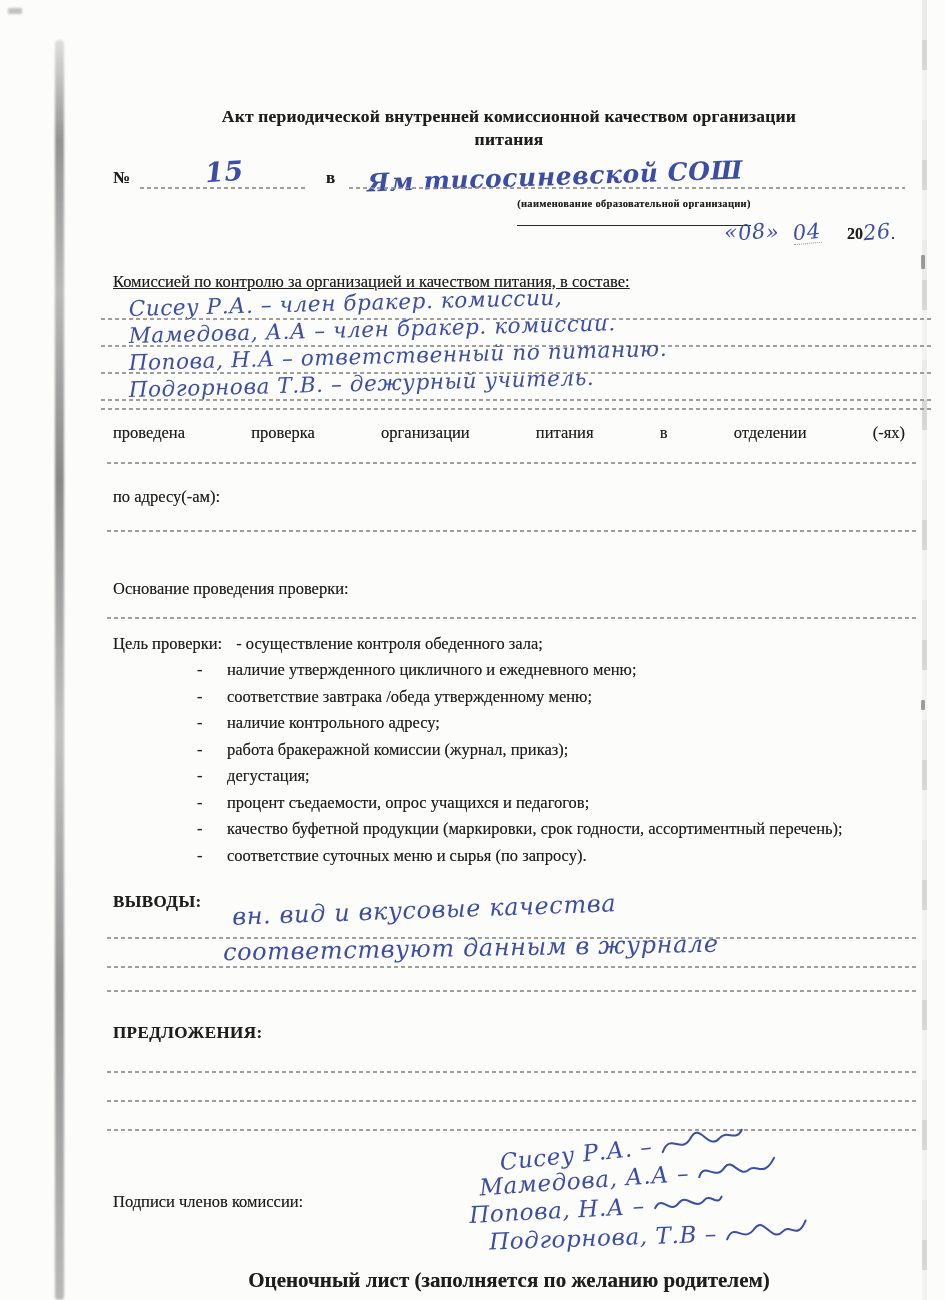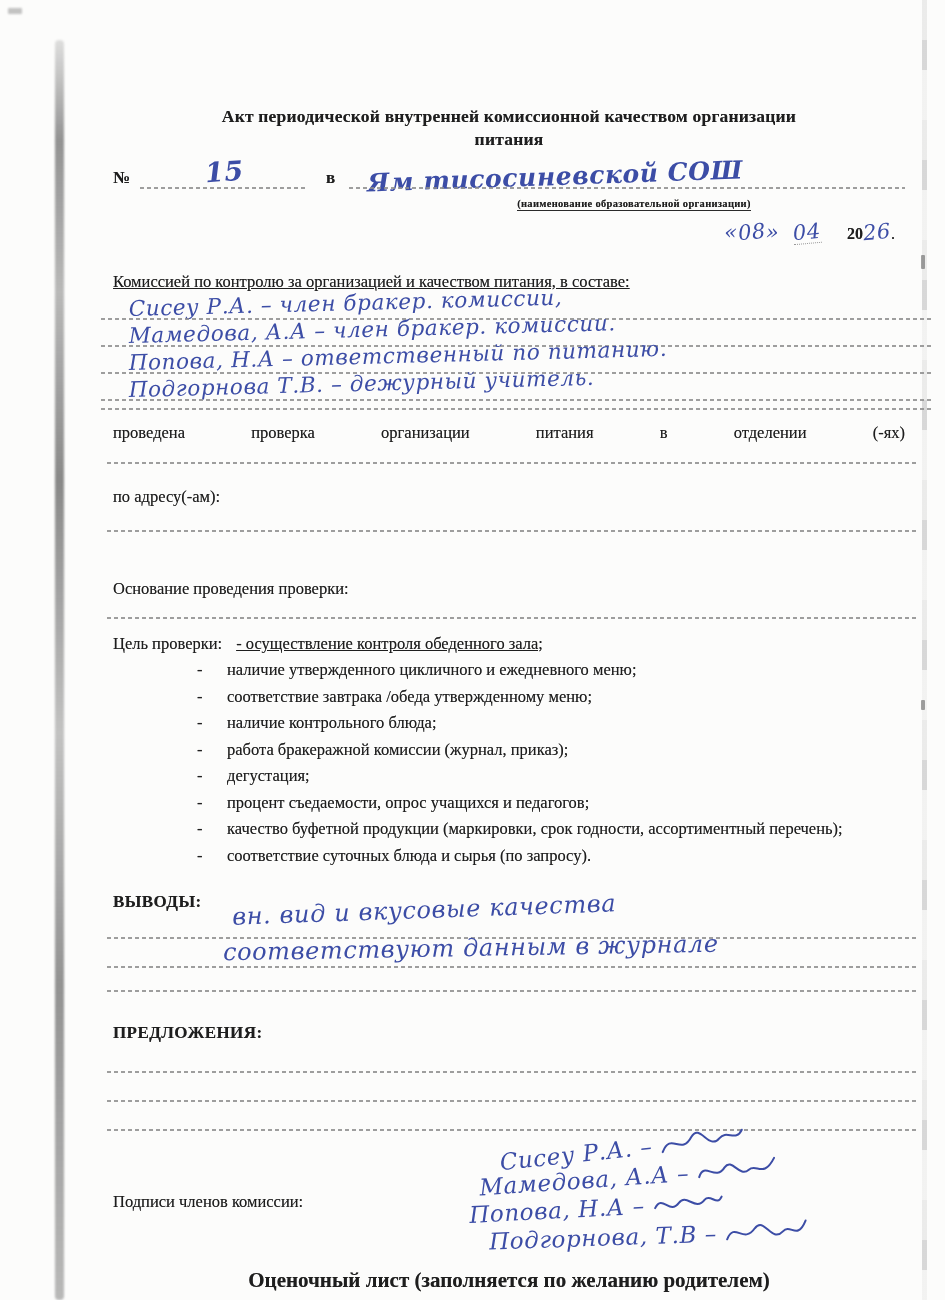--- a/index.html
+++ b/index.html
@@ -67,21 +67,21 @@
   .in-label{margin-left:18px;}
   .org-slot{flex:1;margin-left:14px;position:relative;}
   .org-slot .hw{font-size:25px;display:inline-block;transform:rotate(-2deg);position:relative;top:4px;left:18px;}
   .slot-rule{height:2px;background:repeating-linear-gradient(90deg,#8d8d8d 0 4px, rgba(0,0,0,0) 4px 7px);opacity:.85;}
 
   .org-caption{
     margin-top:4px;text-align:center;padding-left:250px;
     font-family:"Liberation Serif",serif;
     font-weight:bold;font-size:10.5px;letter-spacing:.3px;
   }
-  .org-caption span{border-bottom:1px solid #2a2a2a;padding-bottom:1px;font-family:Liberation Serif, serif;}
+  .org-caption span{border-bottom:1px solid #2a2a2a;padding-bottom:16px;font-family:Liberation Serif, serif;}
 
   .date-row{margin-top:6px;text-align:right;padding-right:10px;font-size:16px;}
   .date-row .hw{font-size:21px;}
   .date-day,.date-month,.date-year{display:inline-block;transform:rotate(-5deg);}
   .date-quote{color:#3c4da6;font-family:"DejaVu Serif",serif;font-style:italic;}
   .date-month{margin:0 26px 0 14px;border-bottom:1px dotted #999;}
   .date-century{font-weight:bold;}
 
   .intro{margin-top:26px;text-decoration:underline;}
 
@@ -91,21 +91,21 @@
   .blank-rule-row{position:relative;height:9px;}
   .blank-rule-row .rule{position:absolute;left:-6px;right:-14px;bottom:0;}
 
   .justified{text-align:justify;text-align-last:justify;margin-top:12px;}
 
   .addr-label{margin-top:22px;}
   .basis-label{margin-top:46px;}
 
   .goal-row{margin-top:14px;display:flex;}
   .goal-label{white-space:nowrap;}
-  .goal-first{margin-left:14px;text-decoration:underline;}
+  .goal-first{margin-left:14px;}
 
   ul.goals{list-style:none;margin:2px 0 0 0;padding:0 0 0 84px;}
   ul.goals li{display:flex;line-height:26.5px;}
   ul.goals .marker{width:30px;flex:0 0 30px;}
   ul.goals .gtext{flex:1;text-align:justify;padding-right:4px;}
 
   .conclusions{margin-top:22px;position:relative;}
   .concl-row1{display:flex;align-items:flex-start;height:46px;}
   .concl-label{font-weight:bold;font-size:17px;letter-spacing:.4px;}
   .concl-hw1{margin-left:30px;font-size:24px;transform:rotate(-2deg);position:relative;top:8px;}
@@ -211,41 +211,41 @@
       <li>
           <span class="marker">-</span>
           <span class="gtext">наличие утвержденного цикличного и ежедневного меню;</span>
         </li>
       <li>
           <span class="marker">-</span>
           <span class="gtext">соответствие завтрака /обеда утвержденному меню;</span>
         </li>
       <li>
           <span class="marker">-</span>
-          <span class="gtext">наличие контрольного блюда;</span>
+          <span class="gtext">наличие контрольного адресу;</span>
         </li>
       <li>
           <span class="marker">-</span>
           <span class="gtext">работа бракеражной комиссии (журнал, приказ);</span>
         </li>
       <li>
           <span class="marker">-</span>
           <span class="gtext">дегустация;</span>
         </li>
       <li>
           <span class="marker">-</span>
           <span class="gtext">процент съедаемости, опрос учащихся и педагогов;</span>
         </li>
       <li>
           <span class="marker">-</span>
           <span class="gtext">качество буфетной продукции (маркировки, срок годности, ассортиментный перечень);</span>
         </li>
       <li>
           <span class="marker">-</span>
-          <span class="gtext">соответствие суточных блюда и сырья (по запросу).</span>
+          <span class="gtext">соответствие суточных меню и сырья (по запросу).</span>
         </li>
     </ul>
 
     <div class="conclusions">
       <div class="concl-row1">
         <span class="concl-label">ВЫВОДЫ:</span>
         <span class="hw concl-hw1">вн. вид и вкусовые качества</span>
       </div>
       <div class="rule concl-rule"></div>
       <span class="hw concl-hw2">соответствуют данным в журнале</span>

